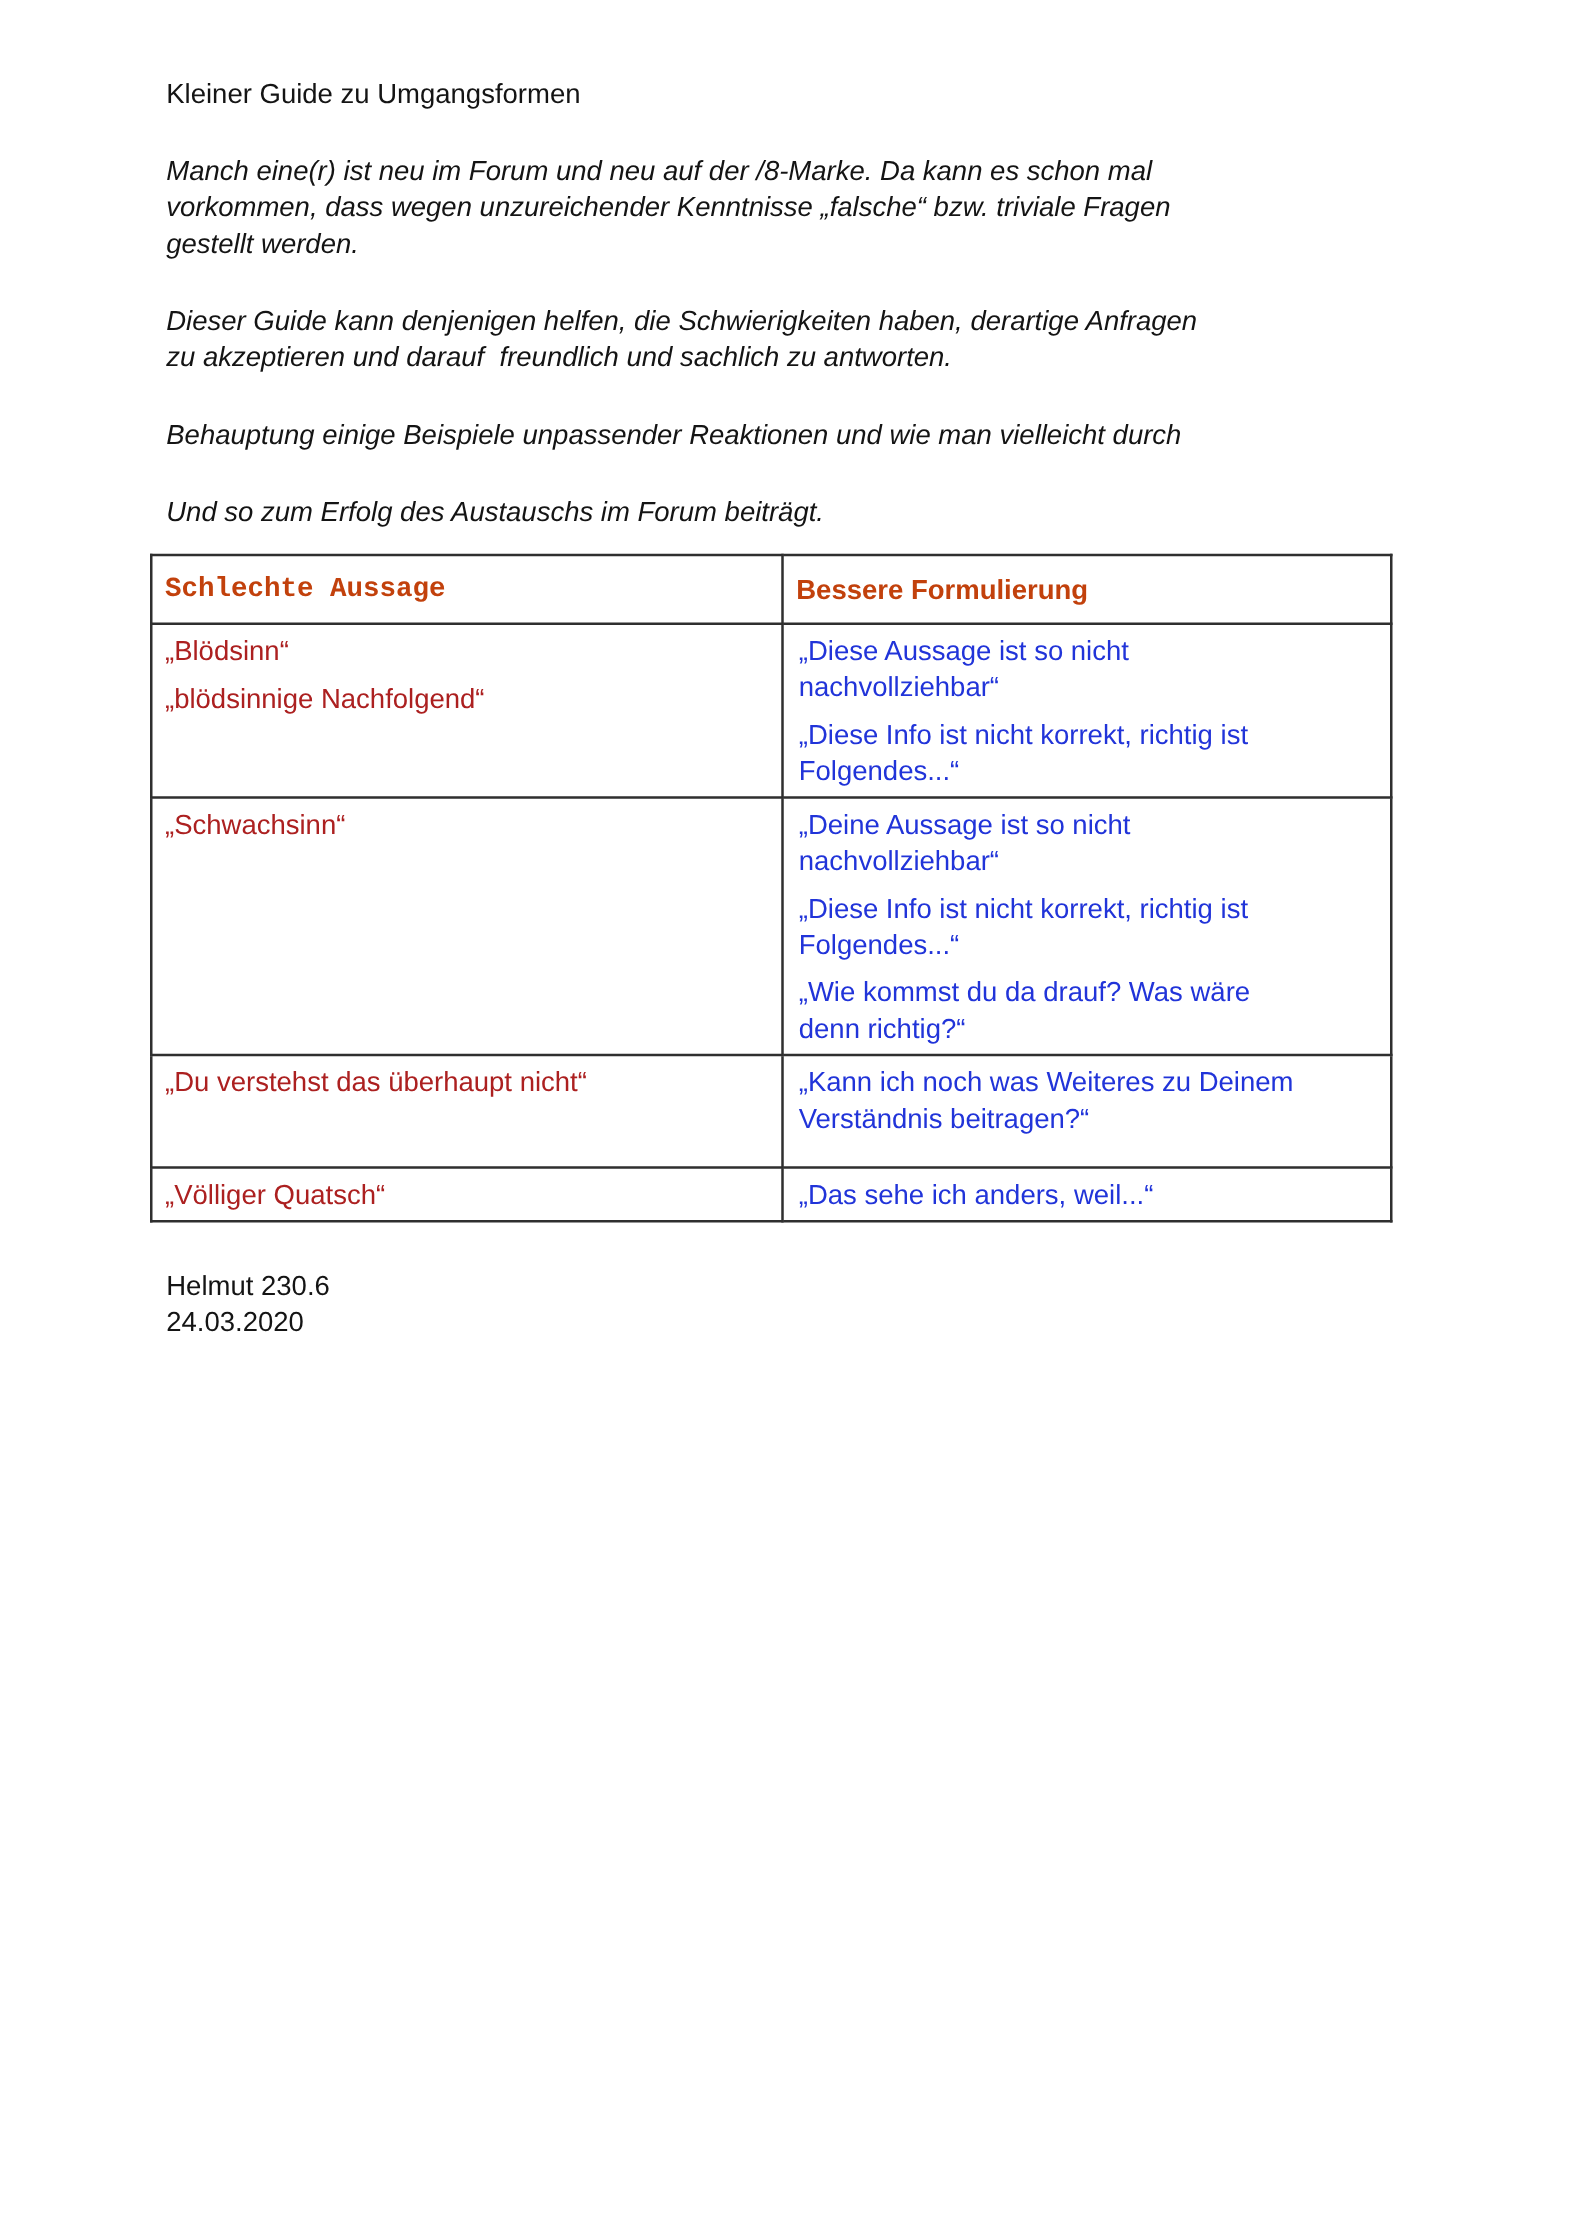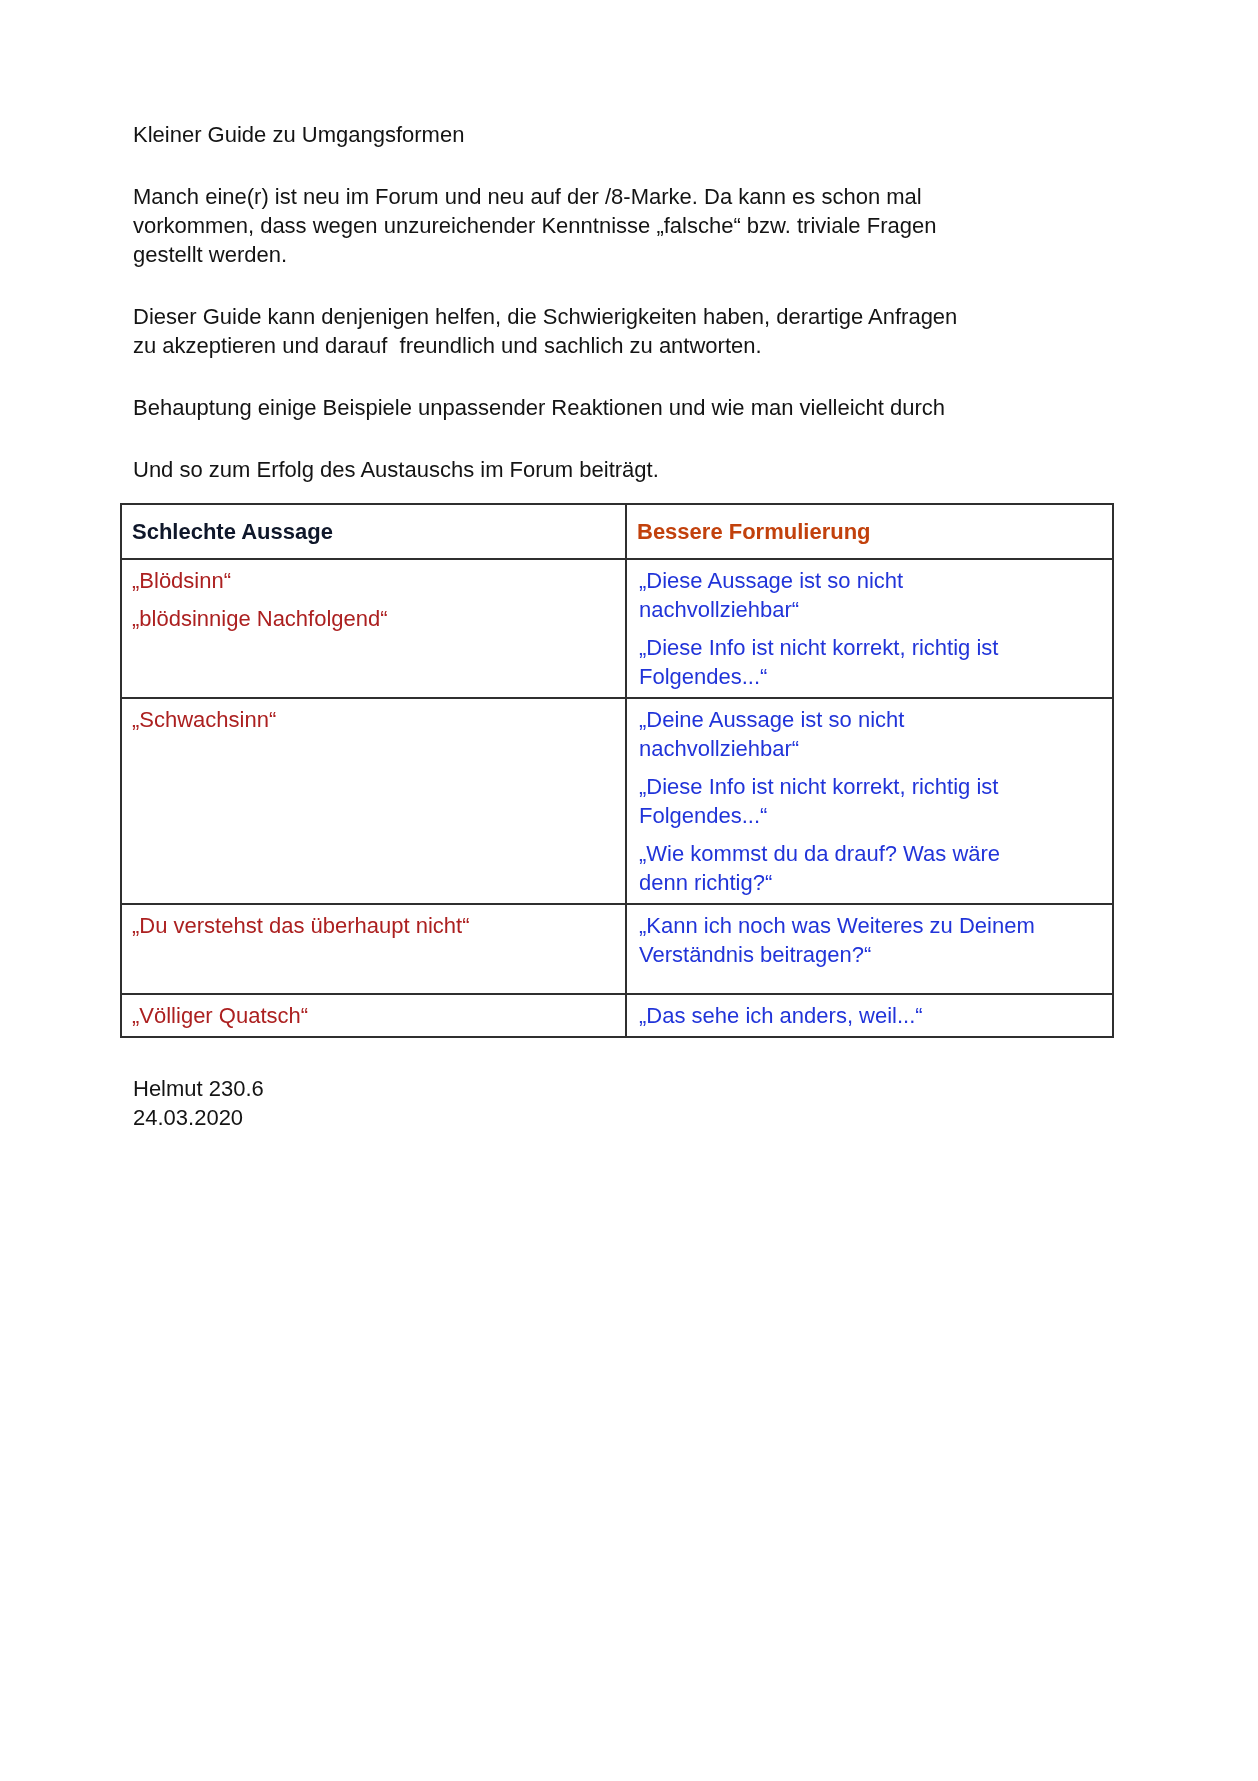--- a/index.html
+++ b/index.html
@@ -11,31 +11,32 @@
     width: 1258px;
     height: 1781px;
     font-family: "Liberation Sans", sans-serif;
     color: #141414;
     overflow: hidden;
   }
   .page {
     box-sizing: border-box;
     width: 1258px;
     height: 1781px;
-    padding: 120px 120px 0 133px;
+    padding: 60px 120px 0 133px;
   }
   .doc-title {
     font-size: 22px;
     line-height: 29px;
     white-space: pre-wrap;
   }
   .para {
     margin-top: 33px;
     font-size: 22px;
     line-height: 29px;
+    font-style: italic;
   }
   .line {
     font-size: 22px;
     line-height: 29px;
     white-space: pre-wrap;
   }
   table.guide-table {
     border-collapse: collapse;
     table-layout: fixed;
     width: 992px;
@@ -47,21 +48,21 @@
     border: 2px solid #2f2f2f;
     vertical-align: top;
     text-align: left;
     font-size: 22px;
     line-height: 29px;
   }
   .guide-table th {
     padding: 12px 10px 8px 10px;
     font-weight: bold;
   }
-  .guide-table th.col-bad   { color: #0f172a; }
+  .guide-table th.col-bad   { color: #c2410c; font-family: Liberation Mono, monospace; }
   .guide-table th.col-good  { color: #c2410c; }
   .guide-table td {
     font-weight: normal;
   }
   .guide-table td.cell-bad {
     color: #ac2020;
     padding: 6px 10px 6px 10px;
   }
   .guide-table td.cell-good {
     color: #2134d9;

